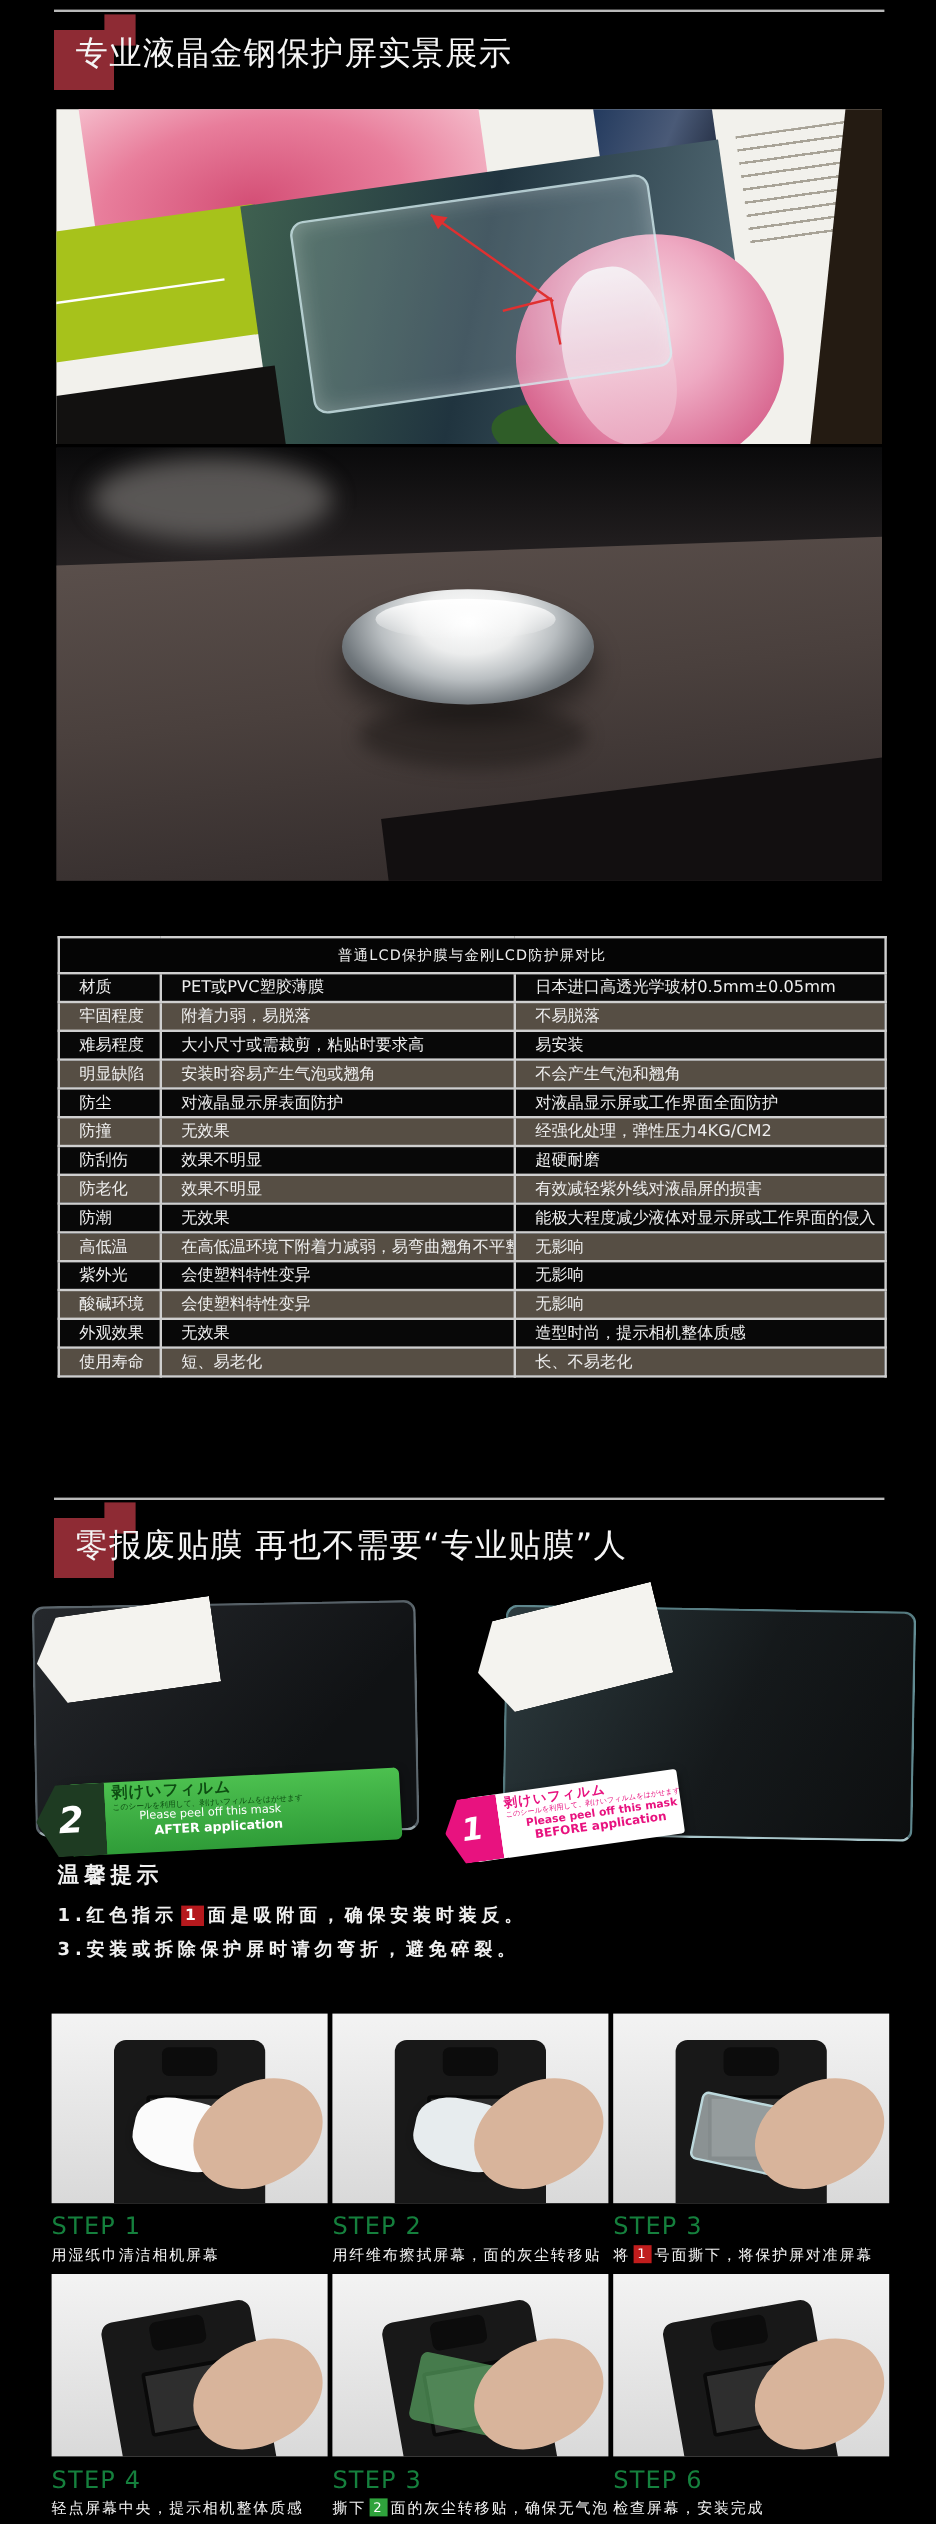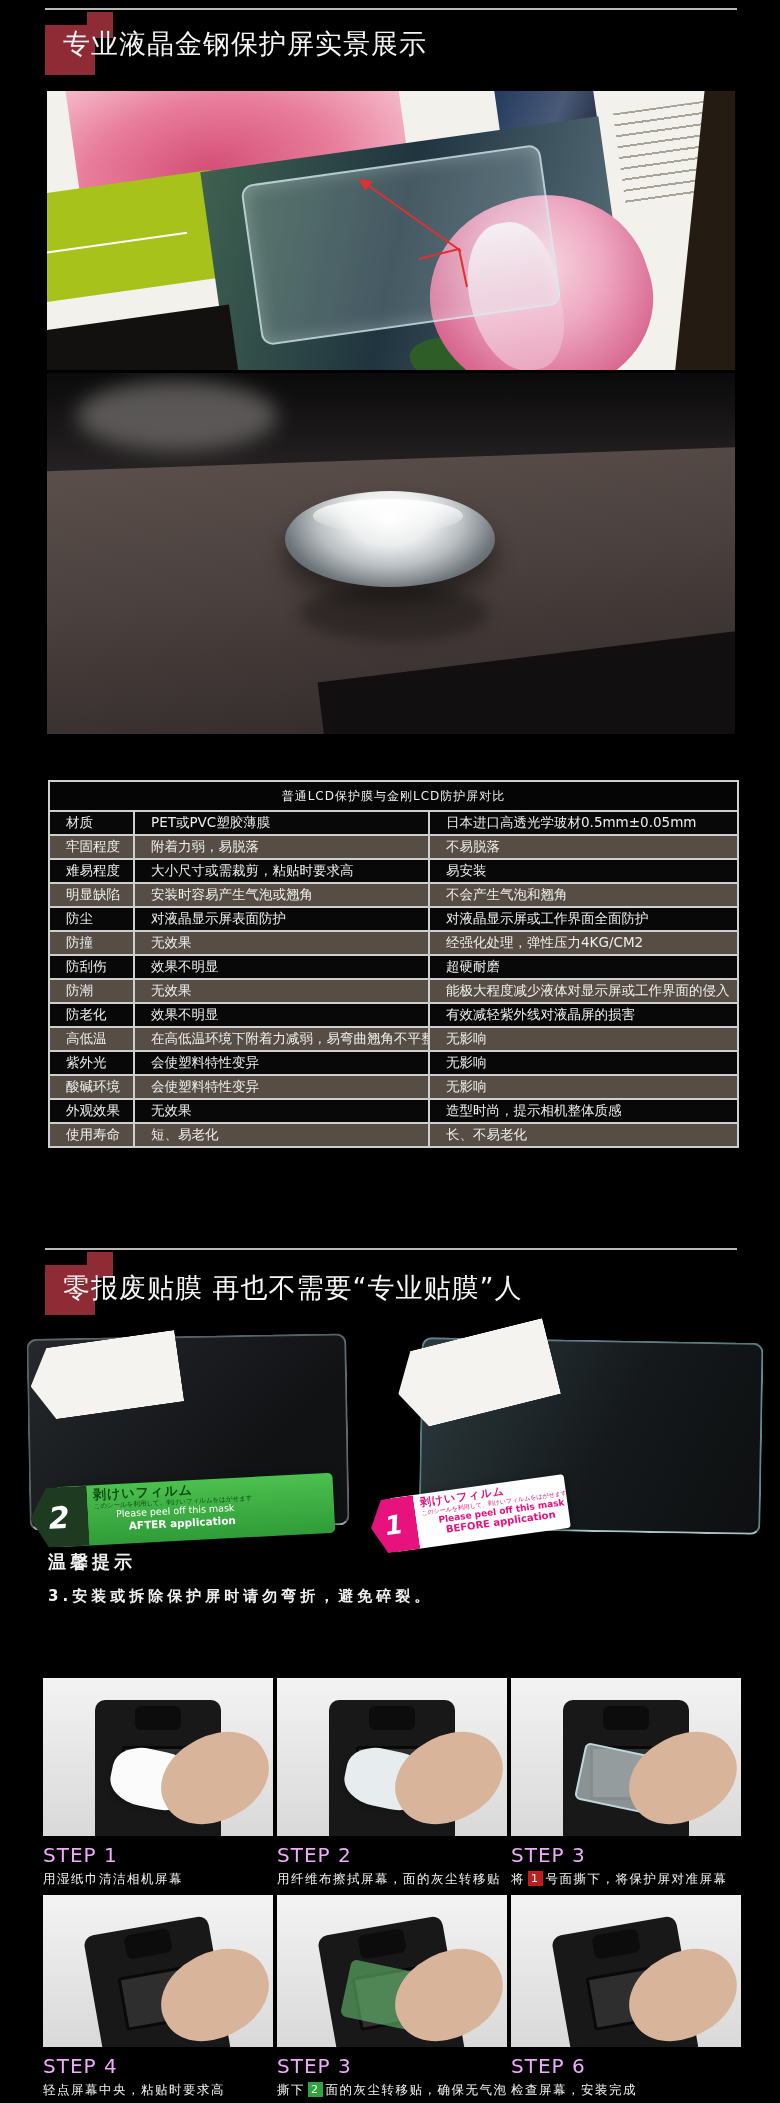--- a/index.html
+++ b/index.html
@@ -106,21 +106,21 @@
   #tips .line { font-size:15px; letter-spacing:4px; line-height:28px; white-space:nowrap; }
   .inline-badge { display:inline-block; min-width:16px; text-align:center; background:#b5191d; color:#fff;
      font-size:13px; line-height:17px; padding:0 3px; margin:0 3px; vertical-align:1px; }
 
   
   .step { position:absolute; width:230px; }
   .r0 { top:1678px; } .r1 { top:1895px; }
   .c0 { left:43px; } .c1 { left:277px; } .c2 { left:511px; }
   .sphoto { position:relative; width:230px; background:linear-gradient(180deg,#f3f3f3,#d9d9d9); overflow:hidden; }
   .r0 .sphoto { height:158px; } .r1 .sphoto { height:152px; }
-  .slabel { margin-top:7px; color:#f0abfc; font-size:20px; letter-spacing:1px; }
+  .slabel { margin-top:7px; color:#15803d; font-size:20px; letter-spacing:1px; }
   .sdesc { margin-top:4px; color:#f5f5f5; font-size:12.5px; letter-spacing:1.5px; white-space:nowrap; }
   .sdesc .badge { display:inline-block; min-width:14px; text-align:center; color:#fff; font-size:11px;
      line-height:15px; padding:0 3px; margin:0 3px; vertical-align:1px; }
   .badge:empty { display:none; }
   .badge-red { background:#c01d1d; }
   .badge-green { background:#2fa33c; }
   
   .cam { position:absolute; left:50%; top:22px; transform:translateX(-50%); width:126px; height:150px; background:#181818; border-radius:10px; }
   .tilt .cam { transform:translateX(-50%) rotate(-10deg); top:30px; }
   .cam .hump { position:absolute; left:50%; top:6px; transform:translateX(-50%); width:46px; height:24px; background:#0c0c0c; border-radius:6px; }
@@ -214,28 +214,28 @@
       <td class="c-label">防撞</td>
       <td class="c-film">无效果</td>
       <td class="c-glass">经强化处理，弹性压力4KG/CM2</td>
     </tr>
         <tr>
       <td class="c-label">防刮伤</td>
       <td class="c-film">效果不明显</td>
       <td class="c-glass">超硬耐磨</td>
     </tr>
         <tr>
+      <td class="c-label">防老化</td>
+      <td class="c-film">效果不明显</td>
+      <td class="c-glass">有效减轻紫外线对液晶屏的损害</td>
+    </tr>
+        <tr>
       <td class="c-label">防潮</td>
       <td class="c-film">无效果</td>
       <td class="c-glass">能极大程度减少液体对显示屏或工作界面的侵入</td>
-    </tr>
-        <tr>
-      <td class="c-label">防老化</td>
-      <td class="c-film">效果不明显</td>
-      <td class="c-glass">有效减轻紫外线对液晶屏的损害</td>
     </tr>
         <tr>
       <td class="c-label">高低温</td>
       <td class="c-film">在高低温环境下附着力减弱，易弯曲翘角不平整</td>
       <td class="c-glass">无影响</td>
     </tr>
         <tr>
       <td class="c-label">紫外光</td>
       <td class="c-film">会使塑料特性变异</td>
       <td class="c-glass">无影响</td>
@@ -281,20 +281,21 @@
     <div class="peel-text">
       <div class="pt1">剥けいフィルム</div>
       <div class="pt2">このシールを利用して、剥けいフィルムをはがせます</div>
       <div class="pt3">Please peel off this mask</div>
       <div class="pt4">BEFORE application</div>
     </div>
   </div>
 
   <div id="tips">
     <div class="head">温馨提示</div>
+    <div class="line"><span>1.红色指示</span><span class="inline-badge">1</span><span>面是吸附面，确保安装时装反。</span></div>
     <div class="line">3.安装或拆除保护屏时请勿弯折，避免碎裂。</div>
   </div>
 
   <div class="step r0 c0">
     <div class="sphoto">
       <div class="cam">
           <div class="hump"></div>
           <div class="scr"></div>
         </div>
       <div class="accessory acc-tissue"></div>
@@ -332,21 +333,21 @@
 
   <div class="step r1 c0 tilt">
     <div class="sphoto">
       <div class="cam">
           <div class="hump"></div>
           <div class="scr"></div>
         </div>
       <div class="hand"></div>
     </div>
     <div class="slabel">STEP 4</div>
-    <div class="sdesc"><span>轻点屏幕中央，粘贴时要求高</span><span></span></div>
+    <div class="sdesc"><span>轻点屏幕中央，提示相机整体质感</span><span></span></div>
   </div>
 
   <div class="step r1 c1 tilt">
     <div class="sphoto">
       <div class="cam">
           <div class="hump"></div>
           <div class="scr"></div>
         </div>
       <div class="accessory acc-peel"></div>
       <div class="hand"></div>

